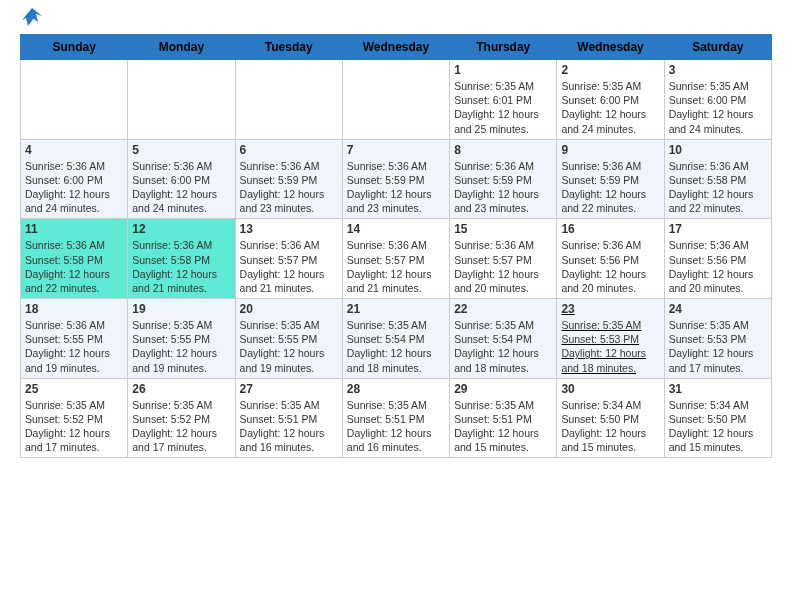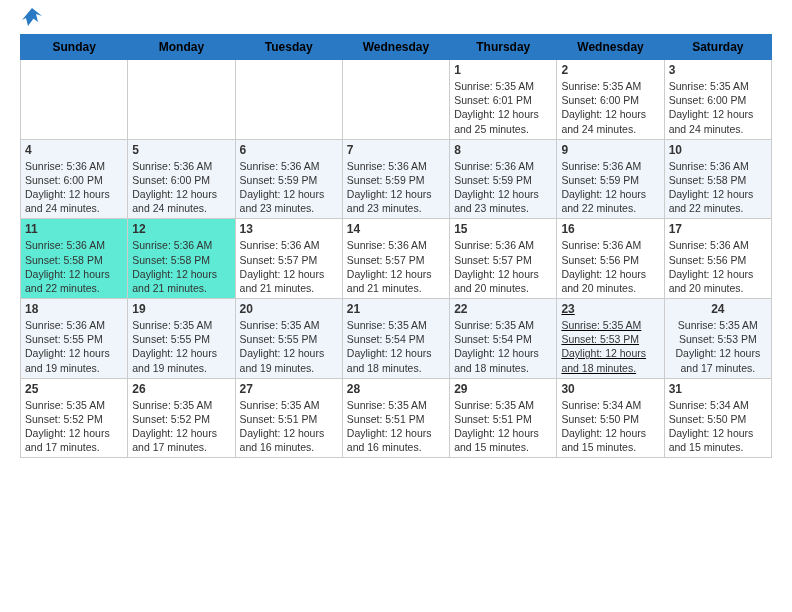--- a/index.html
+++ b/index.html
@@ -203,21 +203,21 @@
           <div class="day-info">Sunrise: 5:35 AM<br>Sunset: 5:54 PM<br>Daylight: 12 hours<br>and 18 minutes.</div>
         </td>
         <td style="background-color: rgb(240, 245, 251);">
           <span class="day-number">22</span>
           <div class="day-info">Sunrise: 5:35 AM<br>Sunset: 5:54 PM<br>Daylight: 12 hours<br>and 18 minutes.</div>
         </td>
         <td style="background-color: rgb(240, 245, 251); text-decoration: underline;">
           <span class="day-number">23</span>
           <div class="day-info">Sunrise: 5:35 AM<br>Sunset: 5:53 PM<br>Daylight: 12 hours<br>and 18 minutes.</div>
         </td>
-        <td style="background-color: rgb(240, 245, 251); text-align: center;">
+        <td style="background-color: rgb(240, 245, 251);">
           <span class="day-number">24</span>
           <div class="day-info">Sunrise: 5:35 AM<br>Sunset: 5:53 PM<br>Daylight: 12 hours<br>and 17 minutes.</div>
         </td>
       </tr>
       <tr>
         <td style="background-color: rgb(255, 255, 255);">
           <span class="day-number">25</span>
           <div class="day-info">Sunrise: 5:35 AM<br>Sunset: 5:52 PM<br>Daylight: 12 hours<br>and 17 minutes.</div>
         </td>
         <td style="background-color: rgb(255, 255, 255);">

